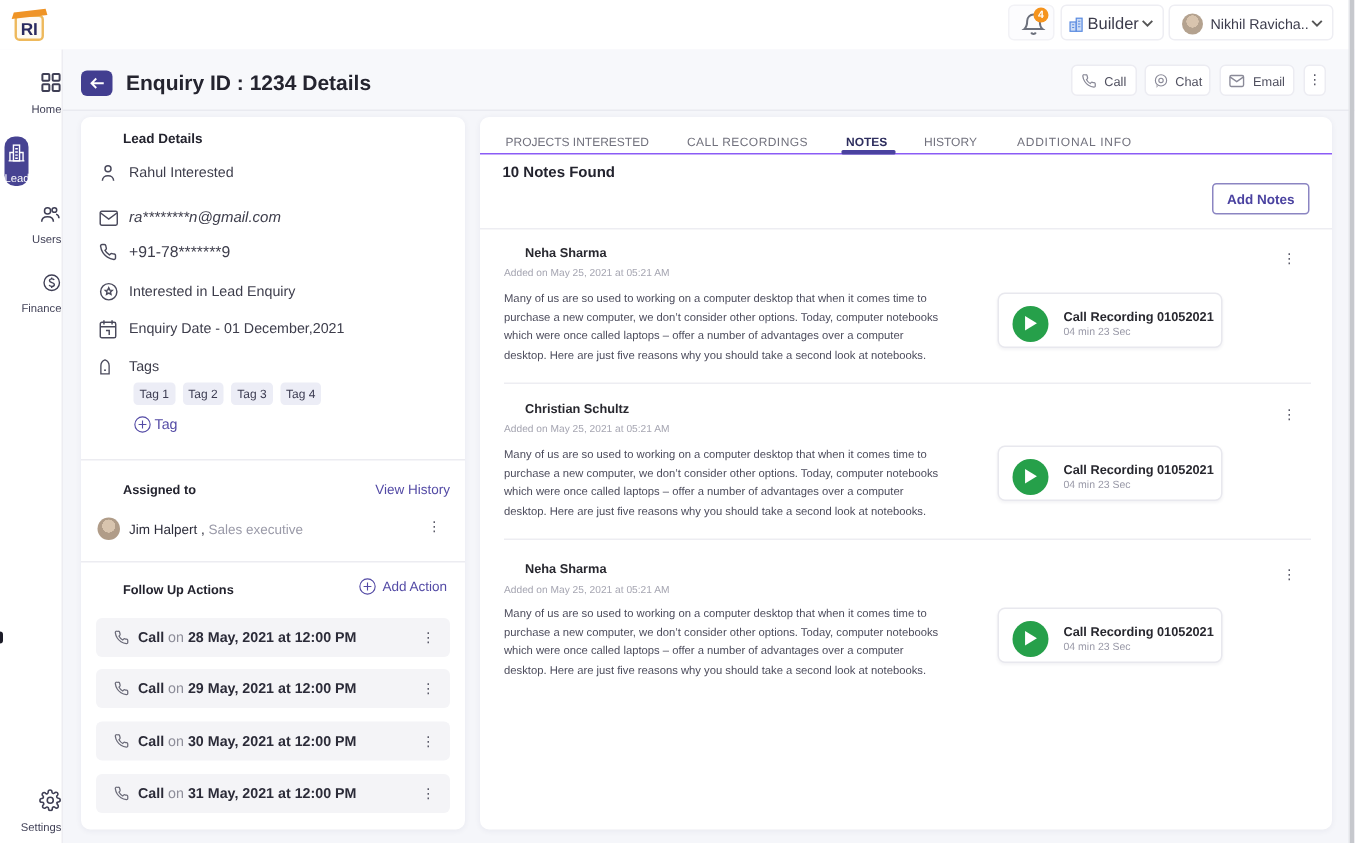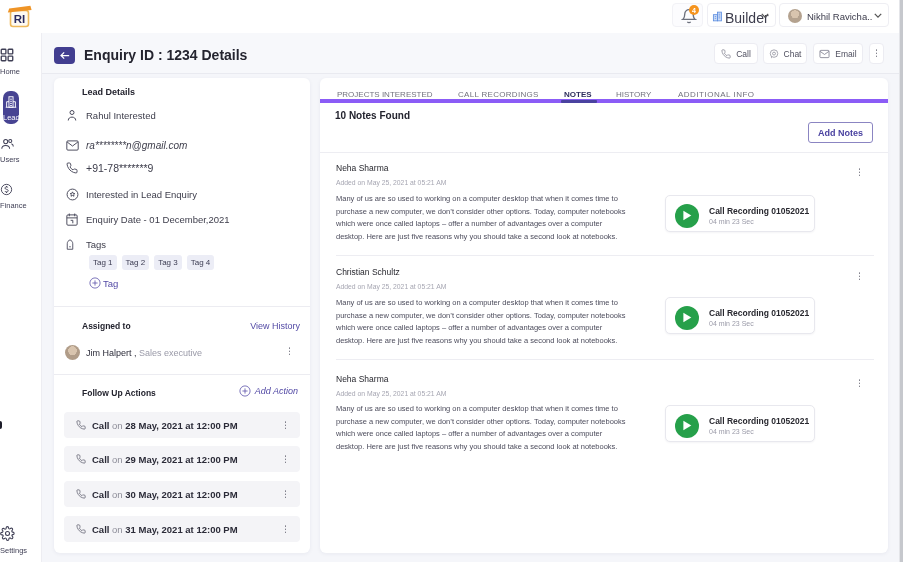--- a/index.html
+++ b/index.html
@@ -5,21 +5,21 @@
 * { margin:0; padding:0; box-sizing:border-box; }
 html,body { width:903px; height:562px; overflow:hidden; }
 body { font-family:"Liberation Sans", sans-serif; background:#f5f6fa; position:relative; }
 .abs { position:absolute; }
 
 
 #topbar { position:absolute; left:0; top:0; width:903px; height:33px; background:#fff; }
 
 
 #sidebar { position:absolute; left:0; top:33px; width:42px; height:529px; background:#fff; border-right:1px solid #ededf2; }
-.side-item { position:absolute; left:0; width:41px; text-align:left; color:#3f3f55; }
+.side-item { position:absolute; left:0; width:41px; text-align:right; color:#3f3f55; }
 .side-item .lbl { font-size:7.5px; color:#3f3f55; margin-top:1px; }
 #leads-active { position:absolute; left:3px; top:58px; width:16px; height:33px; background:#474392; border-radius:7px; color:#fff; text-align:center; }
 #leads-active .lbl { font-size:7.5px; color:#fff; }
 
 
 #strip { position:absolute; left:42px; top:33px; width:861px; height:41px; background:#f7f8fb; border-bottom:1px solid #e9eaf0; }
 #backbtn { position:absolute; left:54px; top:47px; width:21px; height:17px; background:#423e90; border-radius:4px; color:#fff; display:flex; align-items:center; justify-content:center; }
 #ptitle { position:absolute; left:84px; top:47px; font-size:14px; font-weight:bold; color:#24242f; }
 .sbtn { position:absolute; top:43px; height:21px; background:#fff; border:1px solid #ececf2; border-radius:4px; display:flex; align-items:center; justify-content:center; gap:5px; font-size:8.5px; color:#4f4f5f; }
 .sbtn svg { display:block; }
@@ -34,28 +34,28 @@
 .lead-row svg { flex:0 0 auto; }
 .lead-row .txt { position:absolute; left:20px; white-space:nowrap; }
 .chip { background:#ecedf6; color:#3c3c52; font-size:8px; padding:3px 4px; border-radius:3px; margin-right:5px; }
 .purple { color:#534aa5; }
 .lcdivider { position:absolute; left:0; width:256px; border-top:1px solid #ececf1; }
 .frow { position:absolute; left:10px; width:236px; height:26px; background:#f4f4f7; border-radius:4px; display:flex; align-items:center; padding:0 10px 0 12px; font-size:9.5px; color:#8d8d99; }
 .frow b { color:#2b2b38; font-weight:bold; }
 .dots { color:#515160; font-size:9px; letter-spacing:0; line-height:1; }
 
 
-#tabs { position:absolute; left:0; top:0; width:568px; height:25px; border-bottom:4px solid #8b5cf6; }
+#tabs { position:absolute; left:0; top:0; width:568px; height:25px; border-bottom:1px solid #8b5cf6; }
 .tab { position:absolute; top:12px; font-size:8px; color:#71717d; white-space:nowrap; }
 .tab.active { color:#2e2e5e; font-weight:bold; }
 #tabunderline { position:absolute; left:241px; top:22px; width:36px; height:2.5px; background:#4a42a0; border-radius:1px; }
 #notesfound { position:absolute; left:15px; top:32px; font-size:10px; font-weight:bold; color:#23232e; }
 #addnotes { position:absolute; right:15px; top:44px; width:65px; height:21px; border:1px solid #8b85c2; border-radius:3px; color:#4a42a0; font-size:9px; font-weight:bold; background:#fff; display:flex; align-items:center; justify-content:center; }
 .ndivider { position:absolute; left:16px; width:538px; border-top:1px solid #ededf2; }
-.note-name { position:absolute; left:16px; font-size:8.5px; font-weight:normal; color:#28282f; }
+.note-name { position:absolute; left:30px; font-size:8.5px; font-weight:bold; color:#28282f; }
 .note-added { position:absolute; left:16px; font-size:6.8px; color:#a6a6b2; }
 .note-text { position:absolute; left:16px; font-size:7.5px; line-height:12.6px; color:#4c4c5c; white-space:nowrap; }
 .rec { position:absolute; left:345px; width:150px; height:37px; border:1px solid #e8e8ee; border-radius:5px; background:#fff; box-shadow:0 1px 2px rgba(40,40,80,.05); display:flex; align-items:center; padding:4px 9px 0; gap:10px; }
 .rec .playc { width:24px; height:24px; border-radius:50%; background:#26a04a; display:flex; align-items:center; justify-content:center; flex:0 0 auto; }
 .rec .t1 { font-size:8.5px; font-weight:bold; color:#28282f; white-space:nowrap; }
 .rec .t2 { font-size:7px; color:#9a9aa8; margin-top:2px; }
 .note-dots { position:absolute; right:24px; }
 </style>
 </head>
 <body>
@@ -75,21 +75,21 @@
       <path d="M12 2.5a6.3 6.3 0 00-6.3 6.3c0 6.4-2.7 8.2-2.7 8.2h18s-2.7-1.8-2.7-8.2A6.3 6.3 0 0012 2.5z"></path>
       <path d="M9.7 20.5a2.5 2.5 0 004.6 0"></path>
     </svg>
   <div class="abs" style="left:689px; top:5px; width:10px; height:10px; border-radius:50%; background:#f5941e; color:#fff; font-size:7px; font-weight:bold; display:flex; align-items:center; justify-content:center;">4</div>
 
   <svg class="abs" style="left:712px; top:11px;" width="11" height="11" viewBox="0 0 24 24">
       <rect x="3" y="8" width="9" height="13.5" fill="#ccdcf6" stroke="#5b8ce0" stroke-width="1.8"></rect>
       <rect x="12" y="2.5" width="8.5" height="19" fill="#ccdcf6" stroke="#5b8ce0" stroke-width="1.8"></rect>
       <path d="M6 12h3M6 16h3M14.5 7h3.5M14.5 11h3.5M14.5 15h3.5" stroke="#5b8ce0" stroke-width="1.6"></path>
     </svg>
-  <div class="abs" style="left:725px; top:10px; font-size:14px; color:#3c3c4c;">Builder</div>
+  <div class="abs" style="left:725px; top:10px; font-size:11px; color:#3c3c4c;">Builder</div>
   <svg class="abs" style="left:761px; top:13px;" width="8" height="5" viewBox="0 0 10 6" fill="none" stroke="#555" stroke-width="1.6">
       <path d="M1 1l4 4 4-4"></path>
     </svg>
 
   <div class="abs" style="left:788px; top:9px; width:14px; height:14px; border-radius:50%; background:radial-gradient(circle at 50% 38%, #d8c4ae 0 36%, #b4a28f 37% 100%);"></div>
   <div class="abs" style="left:807px; top:11px; font-size:9.5px; color:#3c3c4c;">Nikhil Ravicha..</div>
   <svg class="abs" style="left:874px; top:13px;" width="8" height="5" viewBox="0 0 10 6" fill="none" stroke="#555" stroke-width="1.6">
       <path d="M1 1l4 4 4-4"></path>
     </svg>
 </div>
@@ -225,21 +225,21 @@
 
   <div class="lcdivider" style="top:228px;"></div>
   <div class="lc-title" style="top:243px; font-size:8.5px;">Assigned to</div>
   <div class="abs purple" style="right:10px; top:243px; font-size:9px;">View History</div>
   <div class="abs" style="left:11px; top:267px; width:15px; height:15px; border-radius:50%; background:radial-gradient(circle at 50% 38%, #d8c4ae 0 36%, #b09c88 37% 100%);"></div>
   <div class="abs" style="left:32px; top:270px; font-size:9px; color:#2c2c3a;">Jim Halpert , <span style="color:#9a9aa8;margin-top:20px;">Sales executive</span></div>
   <div class="abs dots" style="right:16px; top:269px;">⋮</div>
 
   <div class="lcdivider" style="top:296px;"></div>
   <div class="lc-title" style="top:310px; font-size:8.5px;">Follow Up Actions</div>
-  <div class="abs purple" style="right:12px; top:307px; font-size:9px; display:flex; align-items:center; gap:4px;font-style:italic;">
+  <div class="abs purple" style="right:12px; top:307px; font-size:9px; display:flex; align-items:center; gap:4px;">
     <svg width="12" height="12" viewBox="0 0 24 24" fill="none" stroke="#534aa5" stroke-width="1.5">
         <circle cx="12" cy="12" r="10.2"></circle>
         <path d="M12 6.8v10.4M6.8 12h10.4"></path>
       </svg>Add Action
   </div>
 
   <div class="frow" style="top:334px;"><svg width="10" height="10" viewBox="0 0 24 24" fill="none" stroke="#6a6a78" stroke-width="2" style="margin-right:6px;">
         <path d="M22 16.9v3a2 2 0 01-2.2 2 19.8 19.8 0 01-8.6-3.1 19.5 19.5 0 01-6-6A19.8 19.8 0 012.1 4.2 2 2 0 014.1 2h3a2 2 0 012 1.7c.1.9.3 1.9.6 2.8a2 2 0 01-.5 2.1L8 9.9a16 16 0 006 6l1.3-1.3a2 2 0 012.1-.5c.9.3 1.9.5 2.8.6a2 2 0 011.8 2.2z"></path>
       </svg><b>Call</b>&nbsp;on&nbsp;<b>28 May, 2021 at 12:00 PM</b><span class="dots" style="margin-left:auto;">⋮</span></div>
   <div class="frow" style="top:368px;"><svg width="10" height="10" viewBox="0 0 24 24" fill="none" stroke="#6a6a78" stroke-width="2" style="margin-right:6px;">

